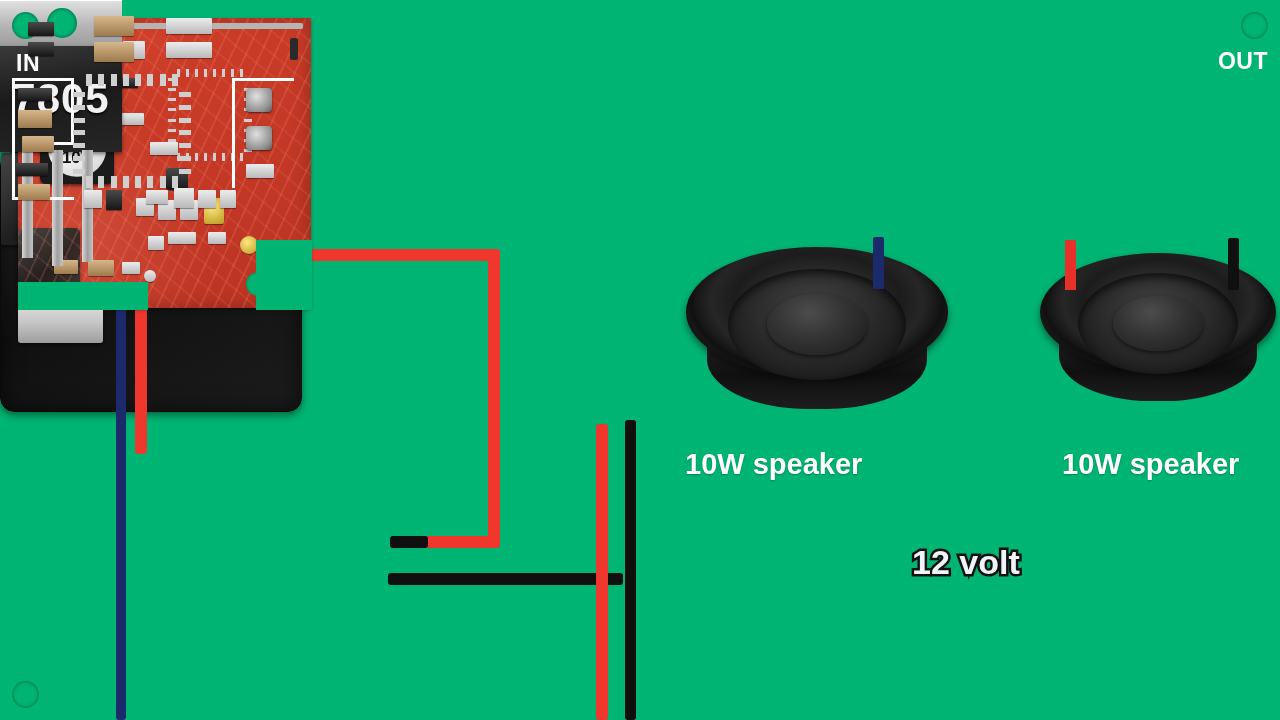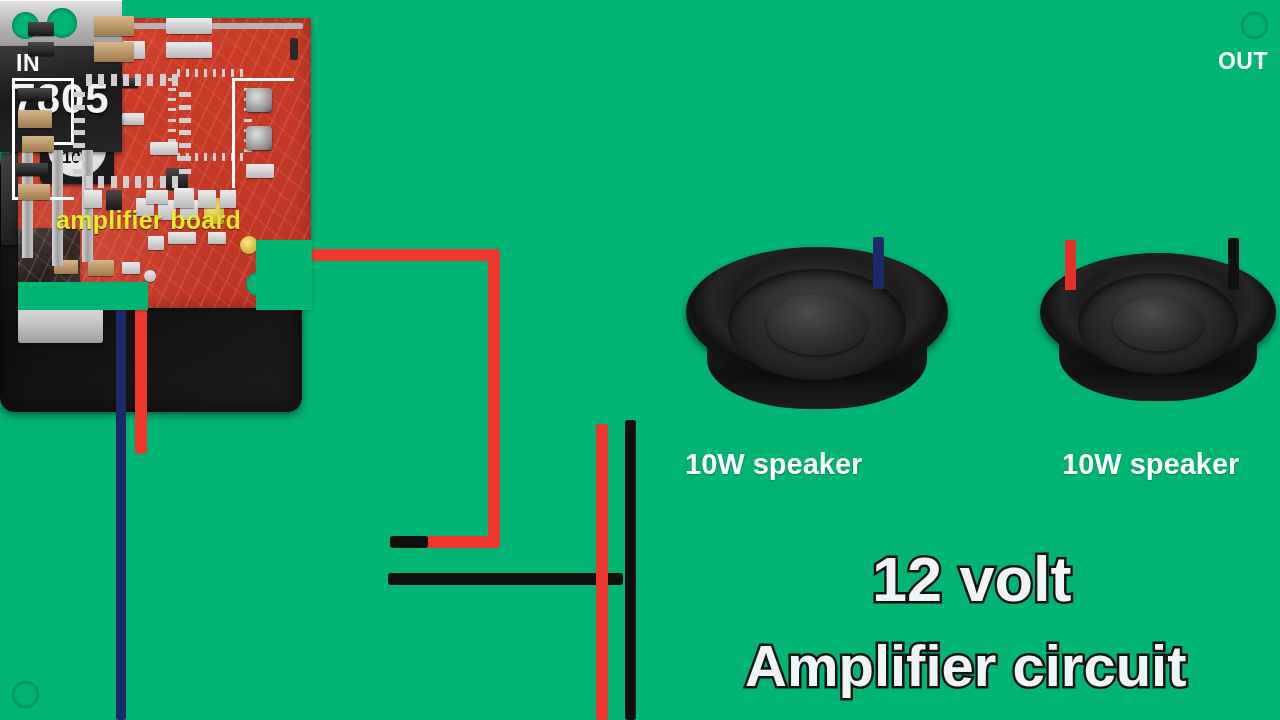--- a/index.html
+++ b/index.html
@@ -140,22 +140,22 @@
   .lead{position:absolute;width:11px;border-radius:2px 2px 0 0;}
 
   
   #cap-100w{
     position:absolute;left:815px;top:58px;
     font-size:62px;font-weight:bold;color:#111;white-space:nowrap;
     -webkit-text-stroke:5px #d8f59a;paint-order:stroke fill;
     letter-spacing:1px;
   }
   #cap-12v{
-    position:absolute;left:872px;top:543px;
-    font-size:63px;font-weight:bold;color:#eef4f8;white-space:nowrap;
+    position:absolute;left:912px;top:543px;
+    font-size:34px;font-weight:bold;color:#eef4f8;white-space:nowrap;
     -webkit-text-stroke:5px #12110f;paint-order:stroke fill;
   }
   #cap-amp{
     position:absolute;left:745px;top:632px;
     font-size:58px;font-weight:bold;color:#eef4f8;white-space:nowrap;
     -webkit-text-stroke:5px #12110f;paint-order:stroke fill;
   }
 </style>
 </head>
 <body>
@@ -370,21 +370,20 @@
       <i style="width:12px;height:5px;"></i>
     </div>
 
     <div class="smd" style="left:84px;top:190px;width:18px;height:18px;"></div>
     <div class="smd dark" style="left:106px;top:190px;width:16px;height:20px;"></div>
     <div class="smd" style="left:146px;top:190px;width:22px;height:14px;"></div>
     <div class="smd" style="left:174px;top:188px;width:20px;height:20px;"></div>
     <div class="smd" style="left:198px;top:190px;width:18px;height:18px;"></div>
     <div class="smd" style="left:220px;top:190px;width:16px;height:18px;"></div>
 
-    <div id="amp-label">amplifier board</div>
   </div>
 
   <div class="wire" style="left:390px;top:536px;width:38px;height:12px;background:#101010;border-radius:3px;"></div>
   <div class="wire" style="left:388px;top:573px;width:40px;height:12px;background:#101010;border-radius:3px;"></div>
 
   <div class="speaker" style="left:686px;top:247px;width:262px;height:180px;">
     <div class="spk-basket"></div>
     <div class="spk-rim"></div>
     <div class="spk-cone"></div>
     <div class="spk-dome"></div>
@@ -396,15 +395,14 @@
     <div class="spk-basket"></div>
     <div class="spk-rim"></div>
     <div class="spk-cone"></div>
     <div class="spk-dome"></div>
   </div>
   <div class="lead" style="left:1065px;top:240px;height:50px;background:#e8302a;"></div>
   <div class="lead" style="left:1228px;top:238px;height:52px;background:#101010;"></div>
   <div class="spk-label" style="left:1062px;top:448px;">10W speaker</div>
 
   <div id="cap-12v">12 volt</div>
-  <div id="cap-amp">Amplifier circuit</div>
 
 </div>
 
 </body></html>

